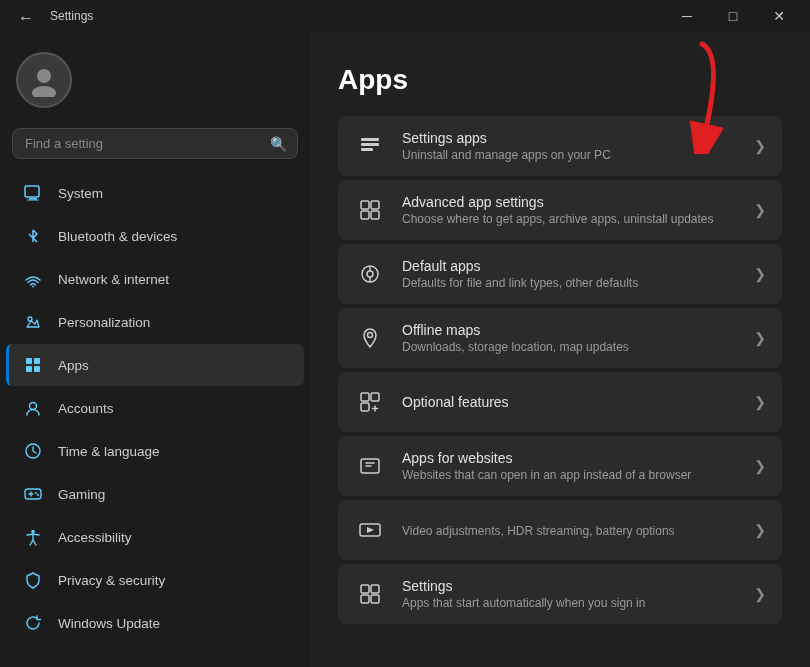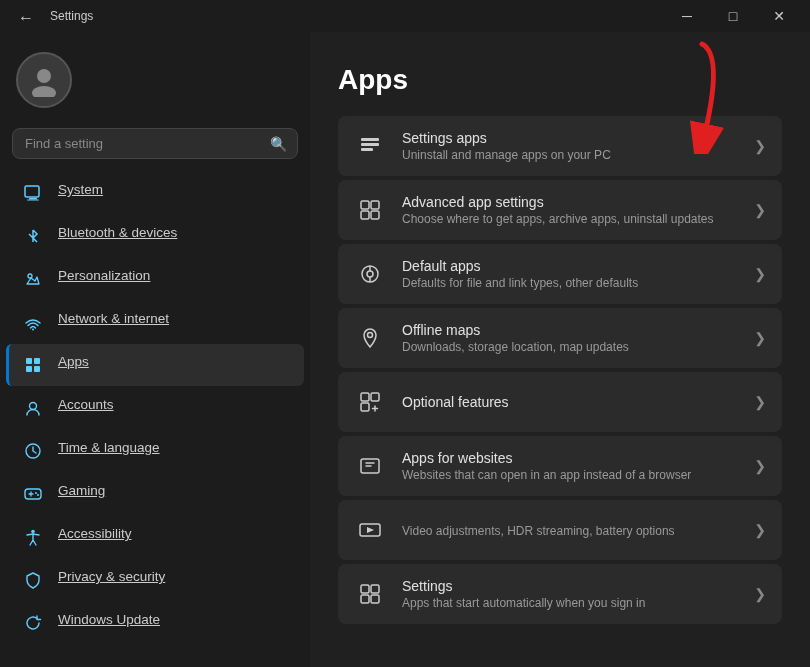--- a/index.html
+++ b/index.html
@@ -126,28 +126,28 @@
     .nav-items {
       flex: 1;
       overflow-y: auto;
       padding-bottom: 8px;
     }
     .nav-items::-webkit-scrollbar { width: 4px; }
     .nav-items::-webkit-scrollbar-thumb { background: #444; }
 
     .nav-item {
       display: flex;
+      align-items: center;
       gap: 14px;
       padding: 10px 16px;
       cursor: pointer;
       border-radius: 6px;
       margin: 1px 6px;
       font-size: 13.5px;
       color: #ccc;
-      text-decoration: underline;
     }
     .nav-item.active {
       background: #2d2d2d;
       border-left: 3px solid #0078d4;
       padding-left: 13px;
     }
     .nav-icon {
       width: 22px;
       height: 22px;
       display: flex;
@@ -284,37 +284,37 @@
           <svg width="18" height="18" viewBox="0 0 18 18" fill="none">
             <path d="M9 3 L13 7 L9 11 L13 15 M9 3 L9 15 M9 11 L5 7" stroke="#60cdff" stroke-width="1.5" fill="none"></path>
           </svg>
         </span>
         <span>Bluetooth &amp; devices</span>
       </div>
 
       <div class="nav-item">
         <span class="nav-icon">
           <svg width="18" height="18" viewBox="0 0 18 18" fill="none">
-            <path d="M3 14 L7 8 L11 11 L13 7 L15 14 Z" stroke="#60cdff" stroke-width="1.3" fill="none" stroke-linejoin="round"></path>
-            <circle cx="6" cy="6" r="2" stroke="#60cdff" stroke-width="1.3" fill="none"></circle>
-          </svg>
-        </span>
-        <span>Personalization</span>
-      </div>
-
-      <div class="nav-item">
-        <span class="nav-icon">
-          <svg width="18" height="18" viewBox="0 0 18 18" fill="none">
             <path d="M2 10 Q9 4 16 10" stroke="#60cdff" stroke-width="1.5" fill="none" stroke-linecap="round"></path>
             <path d="M4 12.5 Q9 7.5 14 12.5" stroke="#60cdff" stroke-width="1.5" fill="none" stroke-linecap="round"></path>
             <path d="M6.5 15 Q9 12 11.5 15" stroke="#60cdff" stroke-width="1.5" fill="none" stroke-linecap="round"></path>
             <circle cx="9" cy="16.5" r="1" fill="#60cdff"></circle>
           </svg>
         </span>
         <span>Network &amp; internet</span>
+      </div>
+
+      <div class="nav-item">
+        <span class="nav-icon">
+          <svg width="18" height="18" viewBox="0 0 18 18" fill="none">
+            <path d="M3 14 L7 8 L11 11 L13 7 L15 14 Z" stroke="#60cdff" stroke-width="1.3" fill="none" stroke-linejoin="round"></path>
+            <circle cx="6" cy="6" r="2" stroke="#60cdff" stroke-width="1.3" fill="none"></circle>
+          </svg>
+        </span>
+        <span>Personalization</span>
       </div>
 
       <div class="nav-item active">
         <span class="nav-icon">
           <svg width="18" height="18" viewBox="0 0 18 18" fill="none">
             <rect x="2" y="2" width="6" height="6" rx="1" fill="#60cdff"></rect>
             <rect x="10" y="2" width="6" height="6" rx="1" fill="#60cdff"></rect>
             <rect x="2" y="10" width="6" height="6" rx="1" fill="#60cdff"></rect>
             <rect x="10" y="10" width="6" height="6" rx="1" fill="#60cdff"></rect>
           </svg>

